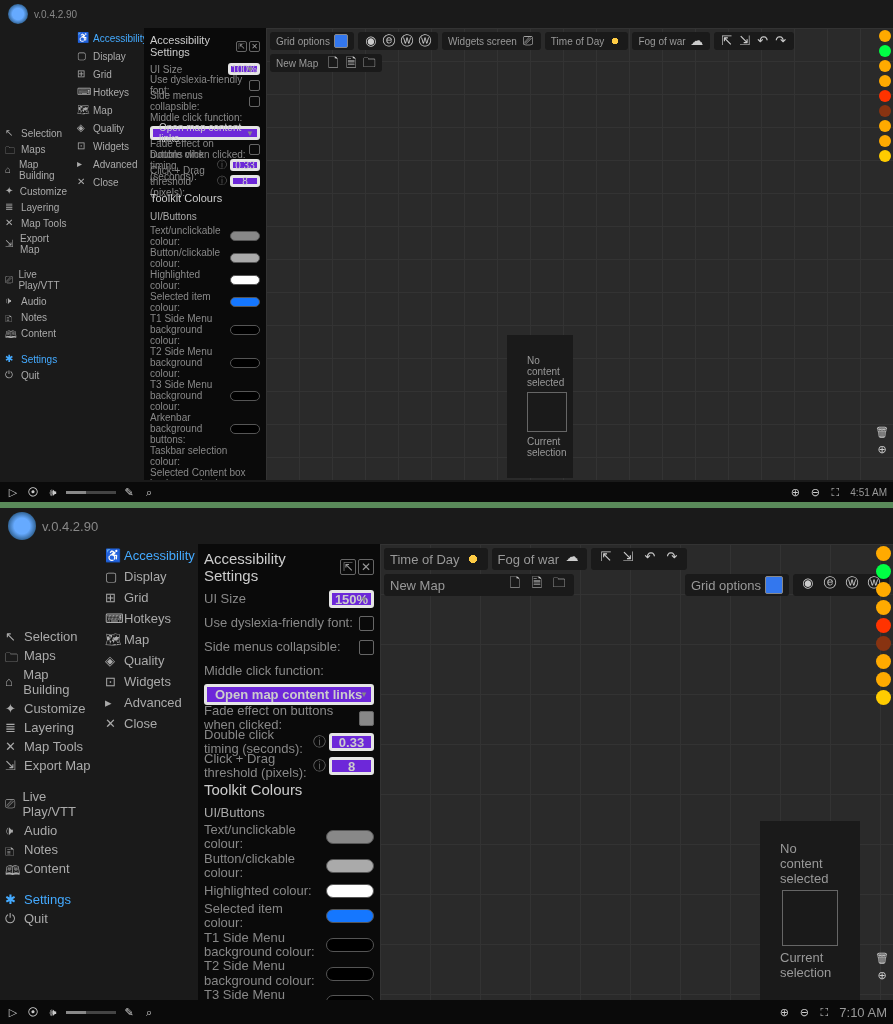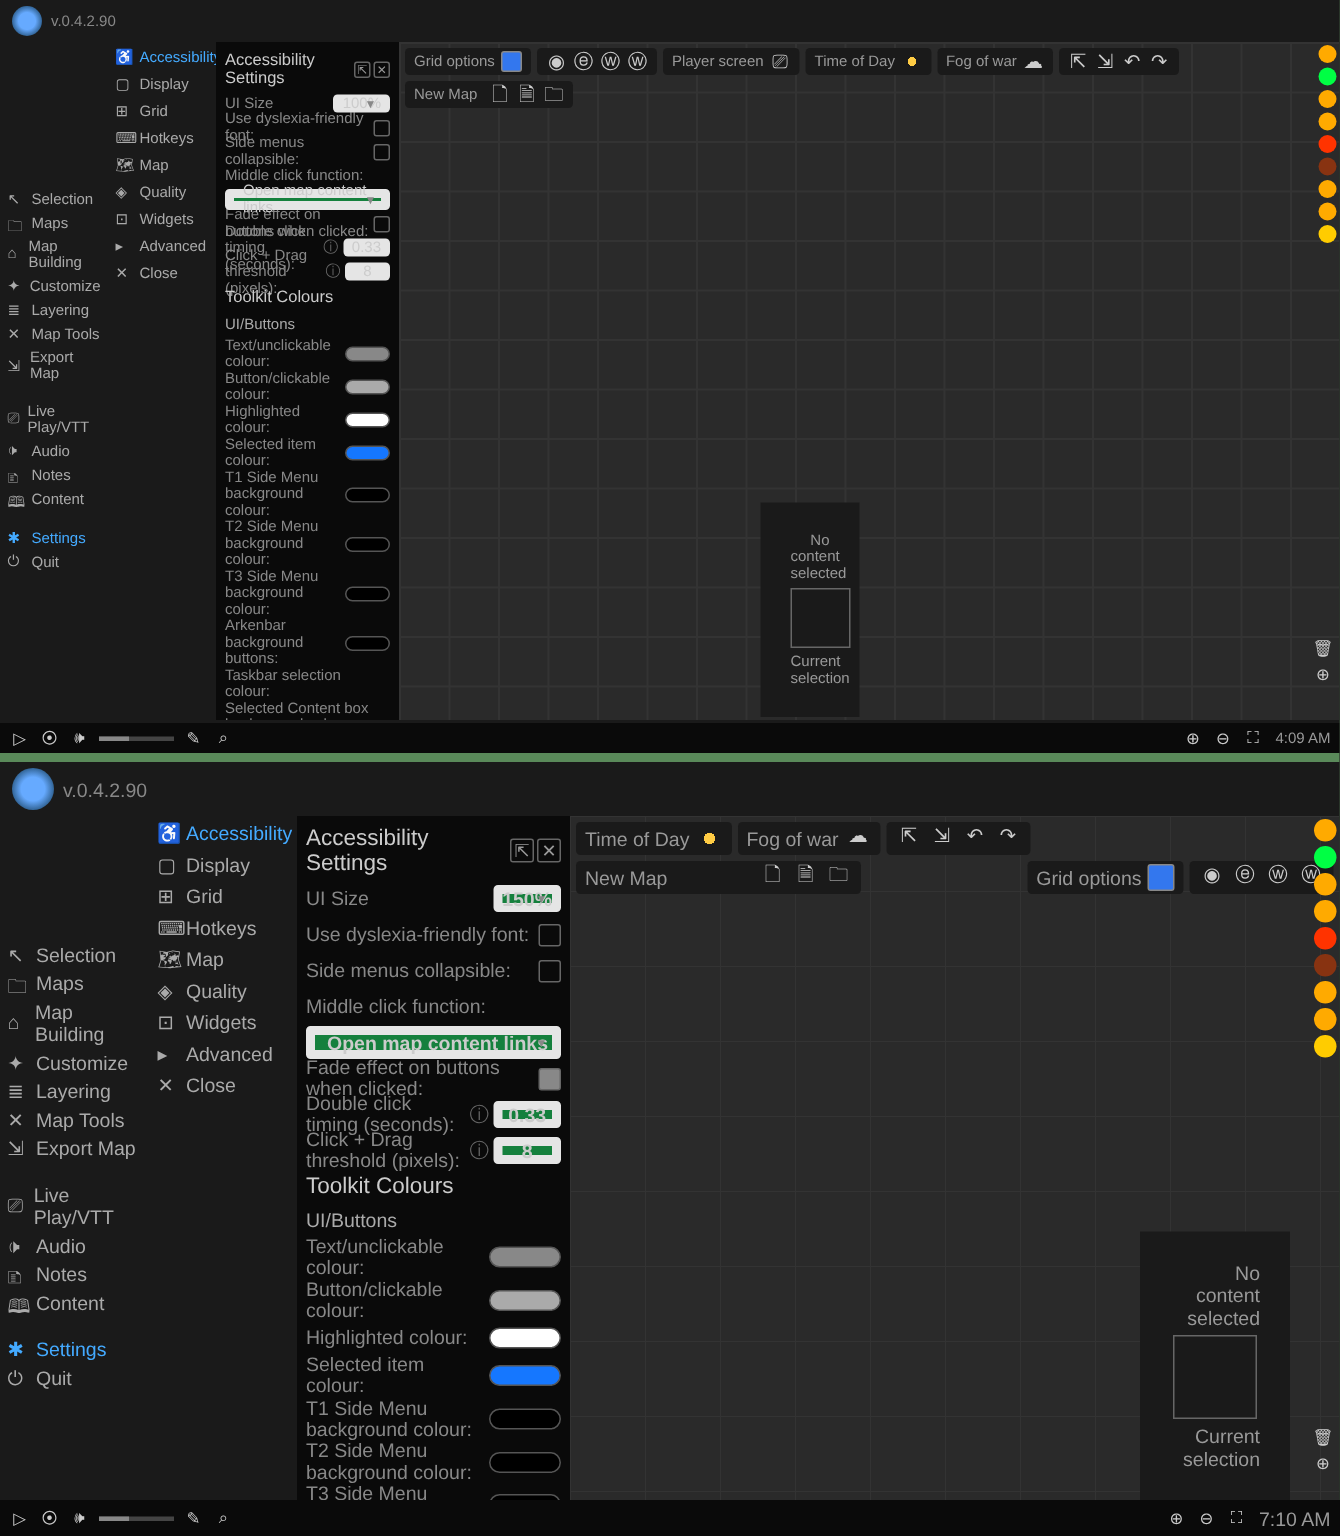--- a/index.html
+++ b/index.html
@@ -27,21 +27,21 @@
 
 
 .settings-panel { width: 122px; background: #0a0a0a; padding: 4px 6px; display: flex; flex-direction: column; gap: 2px; overflow-y: auto; position: relative; }
 .bottom .settings-panel { width: 182px; }
 .settings-panel h3 { color: #ccc; font-weight: normal; font-size: 11px; margin: 2px 0; }
 .bottom .settings-panel h3 { font-size: 15px; }
 .settings-panel h4 { color: #aaa; font-weight: normal; margin: 3px 0 1px; }
 .set-row { display: flex; justify-content: space-between; align-items: center; gap: 3px; min-height: 14px; }
 .bottom .set-row { min-height: 22px; }
 .set-row .lbl { flex: 1; color: #888; line-height: 1.1; }
-.cntrl { border: 6px solid #e5e5e5; border-radius: 3px; min-width: 30px; height: 12px; display: flex; align-items: center; justify-content: center; background: #15803d; color: #ccc; position: relative; }
+.cntrl { border: 3px solid #e5e5e5; border-radius: 3px; min-width: 30px; height: 12px; display: flex; align-items: center; justify-content: center; background: #6d28d9; color: #ccc; position: relative; }
 .bottom .cntrl { min-width: 45px; height: 18px; font-weight: bold; }
 .cntrl.dd::after { content: "▼"; position: absolute; right: 3px; font-size: 8px; color: #888; }
 .chk { width: 11px; height: 11px; border: 1px solid #666; border-radius: 2px; }
 .bottom .chk { width: 15px; height: 15px; }
 .chk.on { background: #888; }
 .swatch { width: 30px; height: 10px; border-radius: 5px; border: 1px solid #555; }
 .bottom .swatch { width: 48px; height: 14px; border-radius: 7px; }
 .panel-hdr { display: flex; justify-content: space-between; align-items: center; }
 .close-btns { display: flex; gap: 2px; }
 .close-btns span { width: 11px; height: 11px; border: 1px solid #666; border-radius: 2px; display: flex; align-items: center; justify-content: center; font-size: 8px; }
@@ -60,21 +60,21 @@
 .tb-icn.grid { background: #37e; }
 .tb-icn.sun { border-radius: 50%; background: radial-gradient(circle, #fc4 30%, transparent 30%); border: none; }
 .tb-icn.noborder { border: none; font-size: 13px; line-height: 1; text-align: center; color: #ccc; }
 
 
 .right-dock { position: absolute; right: 2px; top: 2px; display: flex; flex-direction: column; gap: 3px; z-index: 5; }
 .dock-dot { width: 12px; height: 12px; border-radius: 50%; }
 .bottom .dock-dot { width: 15px; height: 15px; }
 
 
-.sel-box { position: absolute; background: #1a1a1a; padding: 20px; text-align: right; z-index: 5; }
+.sel-box { position: absolute; background: #1a1a1a; padding: 20px; text-align: left; z-index: 5; }
 .top .sel-box { right: 320px; bottom: 2px; width: 66px; }
 .bottom .sel-box { left: 380px; bottom: 10px; width: 100px; }
 .sel-box .preview { width: 40px; height: 40px; border: 1px solid #666; margin: 4px auto; }
 .bottom .sel-box .preview { width: 56px; height: 56px; }
 
 
 .bottom-bar { position: absolute; bottom: 0; left: 0; right: 0; height: 20px; background: #0a0a0a; display: flex; align-items: center; padding: 0 6px; gap: 6px; }
 .bottom .bottom-bar { height: 24px; }
 .bb-icn { width: 14px; height: 14px; color: #ccc; display: inline-flex; align-items: center; justify-content: center; font-size: 11px; }
 .vol-slider { width: 50px; height: 3px; background: #444; position: relative; }
@@ -285,21 +285,21 @@
             <span>Grid options</span>
             <span class="tb-icn grid"></span>
           </div>
         <div class="tb-group">
             <span class="tb-icn noborder">◉</span>
             <span class="tb-icn noborder">ⓔ</span>
             <span class="tb-icn noborder">ⓦ</span>
             <span class="tb-icn noborder">ⓦ</span>
           </div>
         <div class="tb-group">
-            <span>Player screen</span>
+            <span>Widgets screen</span>
             <span class="tb-icn noborder">⎚</span>
           </div>
         <div class="tb-group">
             <span>Time of Day</span>
             <span class="tb-icn sun"></span>
           </div>
         <div class="tb-group">
             <span>Fog of war</span>
             <span class="tb-icn noborder">☁</span>
           </div>
@@ -345,21 +345,21 @@
     <span class="bb-icn">⦿</span>
     <span class="bb-icn">🕪</span>
     <div class="vol-slider"></div>
     <span class="bb-icn">✎</span>
     <span class="bb-icn">⌕</span>
     <span style="flex:1"></span>
     <span class="bb-icn">⊕</span>
     <span class="bb-icn">⊖</span>
     <div class="bb-right">
       <span class="bb-icn">⛶</span>
-      <span>4:09 AM</span>
+      <span>4:51 AM</span>
     </div>
   </div>
 </div>
 
 <div class="app-instance bottom">
   <div class="titlebar">
     <span class="logo"></span>
     <span class="ver">v.0.4.2.90</span>
   </div>
 

